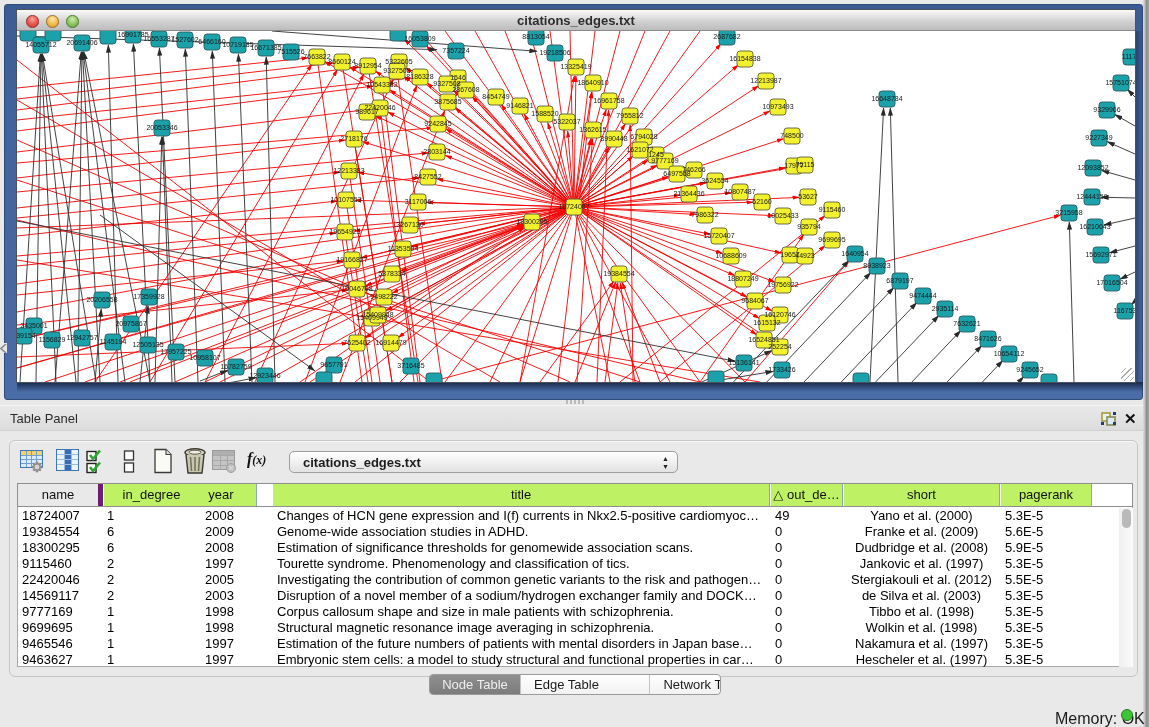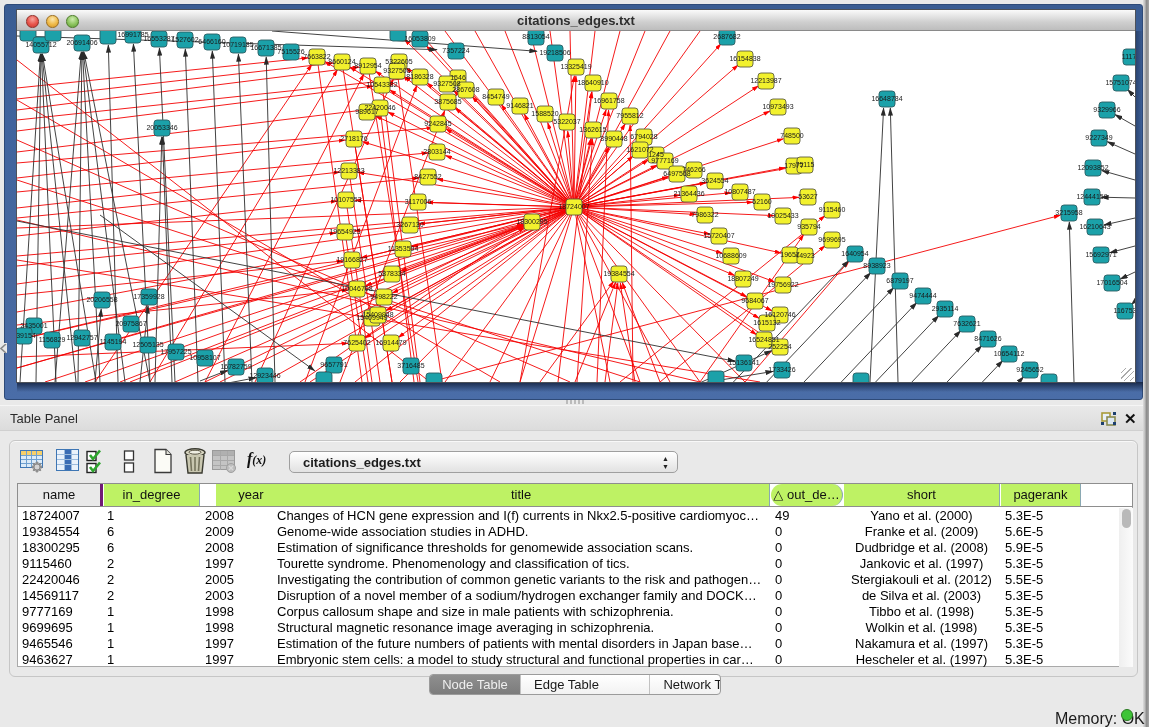--- a/index.html
+++ b/index.html
@@ -672,27 +672,27 @@
  <circle cx="19" cy="18" r="4.5" fill="#bdbdbd" stroke="#a0a0a0"></circle>
  <path d="M17 16 L21 20 M21 16 L17 20" stroke="#d8d8d8" stroke-width="1.4"></path>
 </svg>
 <div class="abs" style="left:247px;top:450px;font-size:16px;font-style:italic;font-weight:bold;color:#111;font-family:'Liberation Serif',serif;">f<span style="font-size:12px;">(x)</span></div>
 
 <div class="abs" id="dd">
     <div class="t">citations_edges.txt</div>
     <div class="ar">▲<br>▼</div>
   </div>
 <div class="abs" id="thead">
- <div class="hc" style="left:0px;width:85px;background:#e9e9e9;border-right:3px solid #701a75;">name</div>
+ <div class="hc" style="left:0px;width:85px;background:#e9e9e9;border-right:5px solid #701a75;">name</div>
  <div class="hc" style="left:86px;width:96px;">in_degree</div>
- <div class="hc" style="left:198px;width:71px;">year</div>
+ <div class="hc" style="left:168px;width:71px;">year</div>
  <div class="hc" style="left:255px;width:497px;">title</div>
- <div class="hc" style="left:753px;width:72px;border-radius:11px;">△ out_de…</div>
+ <div class="hc" style="left:753px;width:72px;">△ out_de…</div>
  <div class="hc" style="left:826px;width:156px;">short</div>
- <div class="hc" style="left:983px;width:80px;">pagerank</div>
+ <div class="hc" style="left:983px;width:91px;">pagerank</div>
 </div>
 <div class="abs" id="tbody"></div>
 <div class="trow" style="top:507px;">
 <span class="c0">18724007</span>
     <span class="c1">1</span>
     <span class="c2">2008</span>
     <span class="c3">Changes of HCN gene expression and I(f) currents in Nkx2.5-positive cardiomyoc…</span>
     <span class="c4">49</span>
     <span class="c5">Yano et al. (2000)</span>
     <span class="c6">5.3E-5</span>

